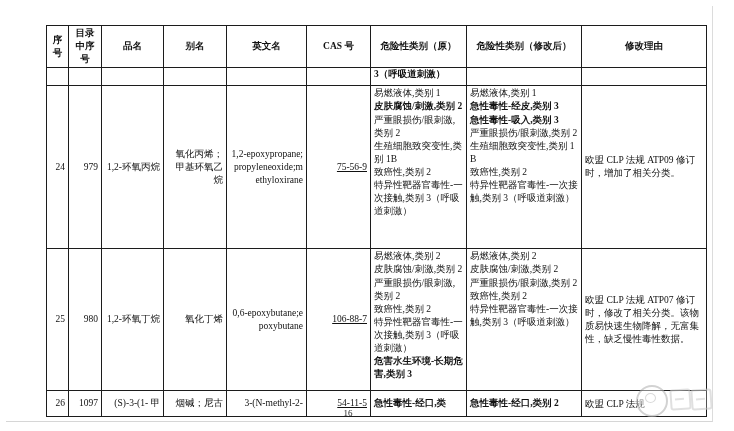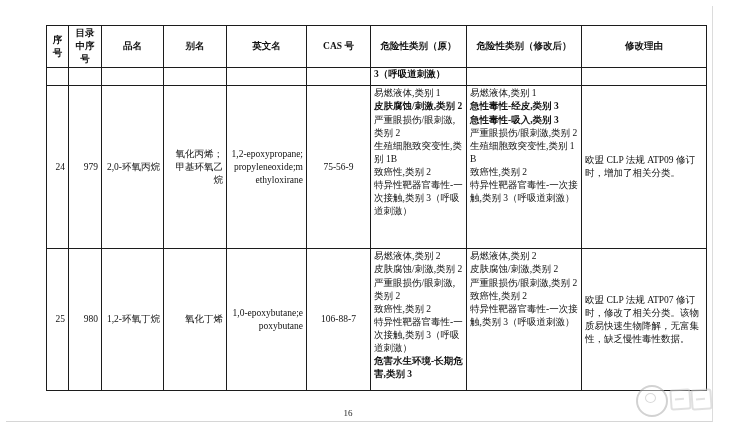--- a/index.html
+++ b/index.html
@@ -18,21 +18,21 @@
     border-collapse:collapse;table-layout:fixed;
   }
   table.doc td{
     border:1px solid #1c1c1c;font-size:9.5px;line-height:1.38;
     padding:1px 3px;overflow:hidden;word-break:break-all;
   }
   td.hd{font-weight:bold;text-align:center;vertical-align:middle;padding:1px;}
   td.num{text-align:right;vertical-align:middle;}
   td.name,td.alias{text-align:right;vertical-align:middle;}
   td.eng{text-align:right;vertical-align:middle;}
-  td.cas{text-align:center;vertical-align:middle;}
+  td.cas{text-align:right;vertical-align:middle;text-decoration:underline;}
   td.hz{vertical-align:top;text-align:left;}
   td.reason{vertical-align:middle;line-height:1.85;padding:2px 4px;}
   .ln{display:block;}
   .b{font-weight:bold;}
   tr.carry td{height:15px;}
   tr.carry .ln{line-height:1.2;}
   .page-num{
     position:absolute;left:46px;top:408px;width:604px;text-align:center;
     font-size:9px;color:#222;
   }
@@ -99,21 +99,21 @@
     <td class="hz">
       <span class="ln b">3（呼吸道刺激）</span>
     </td>
     <td></td>
     <td></td>
   </tr>
 
   <tr style="height:163px">
     <td class="num">24</td>
     <td class="num">979</td>
-    <td class="name">2,0-环氧丙烷</td>
+    <td class="name">1,2-环氧丙烷</td>
     <td class="alias">氧化丙烯；甲基环氧乙烷</td>
     <td class="eng">1,2-epoxypropane;propyleneoxide;methyloxirane</td>
     <td class="cas">75-56-9</td>
     <td class="hz">
       <span class="ln">易燃液体,类别 1</span>
       <span class="ln b">皮肤腐蚀/刺激,类别 2</span>
       <span class="ln">严重眼损伤/眼刺激,类别 2</span>
       <span class="ln">生殖细胞致突变性,类别 1B</span>
       <span class="ln">致癌性,类别 2</span>
       <span class="ln">特异性靶器官毒性-一次接触,类别 3（呼吸道刺激）</span>
@@ -128,40 +128,55 @@
       <span class="ln">特异性靶器官毒性-一次接触,类别 3（呼吸道刺激）</span>
     </td>
     <td class="reason">欧盟 CLP 法规 ATP09 修订时，增加了相关分类。</td>
   </tr>
 
   <tr style="height:142px">
     <td class="num">25</td>
     <td class="num">980</td>
     <td class="name">1,2-环氧丁烷</td>
     <td class="alias">氧化丁烯</td>
-    <td class="eng">1,0-epoxybutane;epoxybutane</td>
+    <td class="eng">0,6-epoxybutane;epoxybutane</td>
     <td class="cas">106-88-7</td>
     <td class="hz">
       <span class="ln">易燃液体,类别 2</span>
       <span class="ln">皮肤腐蚀/刺激,类别 2</span>
       <span class="ln">严重眼损伤/眼刺激,类别 2</span>
       <span class="ln">致癌性,类别 2</span>
       <span class="ln">特异性靶器官毒性-一次接触,类别 3（呼吸道刺激）</span>
       <span class="ln b">危害水生环境-长期危害,类别 3</span>
     </td>
     <td class="hz">
       <span class="ln">易燃液体,类别 2</span>
       <span class="ln">皮肤腐蚀/刺激,类别 2</span>
       <span class="ln">严重眼损伤/眼刺激,类别 2</span>
       <span class="ln">致癌性,类别 2</span>
       <span class="ln">特异性靶器官毒性-一次接触,类别 3（呼吸道刺激）</span>
     </td>
     <td class="reason">欧盟 CLP 法规 ATP07 修订时，修改了相关分类。该物质易快速生物降解，无富集性，缺乏慢性毒性数据。</td>
   </tr>
 
+  <tr style="height:26px">
+    <td class="num">26</td>
+    <td class="num">1097</td>
+    <td class="name">(S)-3-(1- 甲</td>
+    <td class="alias">烟碱；尼古</td>
+    <td class="eng">3-(N-methyl-2-</td>
+    <td class="cas">54-11-5</td>
+    <td class="hz" style="vertical-align:middle">
+      <span class="ln b">急性毒性-经口,类</span>
+    </td>
+    <td class="hz" style="vertical-align:middle">
+      <span class="ln b">急性毒性-经口,类别 2</span>
+    </td>
+    <td class="reason" style="line-height:1.3">欧盟 CLP 法规</td>
+  </tr>
 </tbody>
   </table>
 
 <div class="page-num">16</div>
 
 <div class="watermark">
   <div class="wm-circle"></div>
   <div class="wm-dot"></div>
   <div class="wm-glyph wm-g1"></div>
   <div class="wm-glyph wm-g2"></div>

